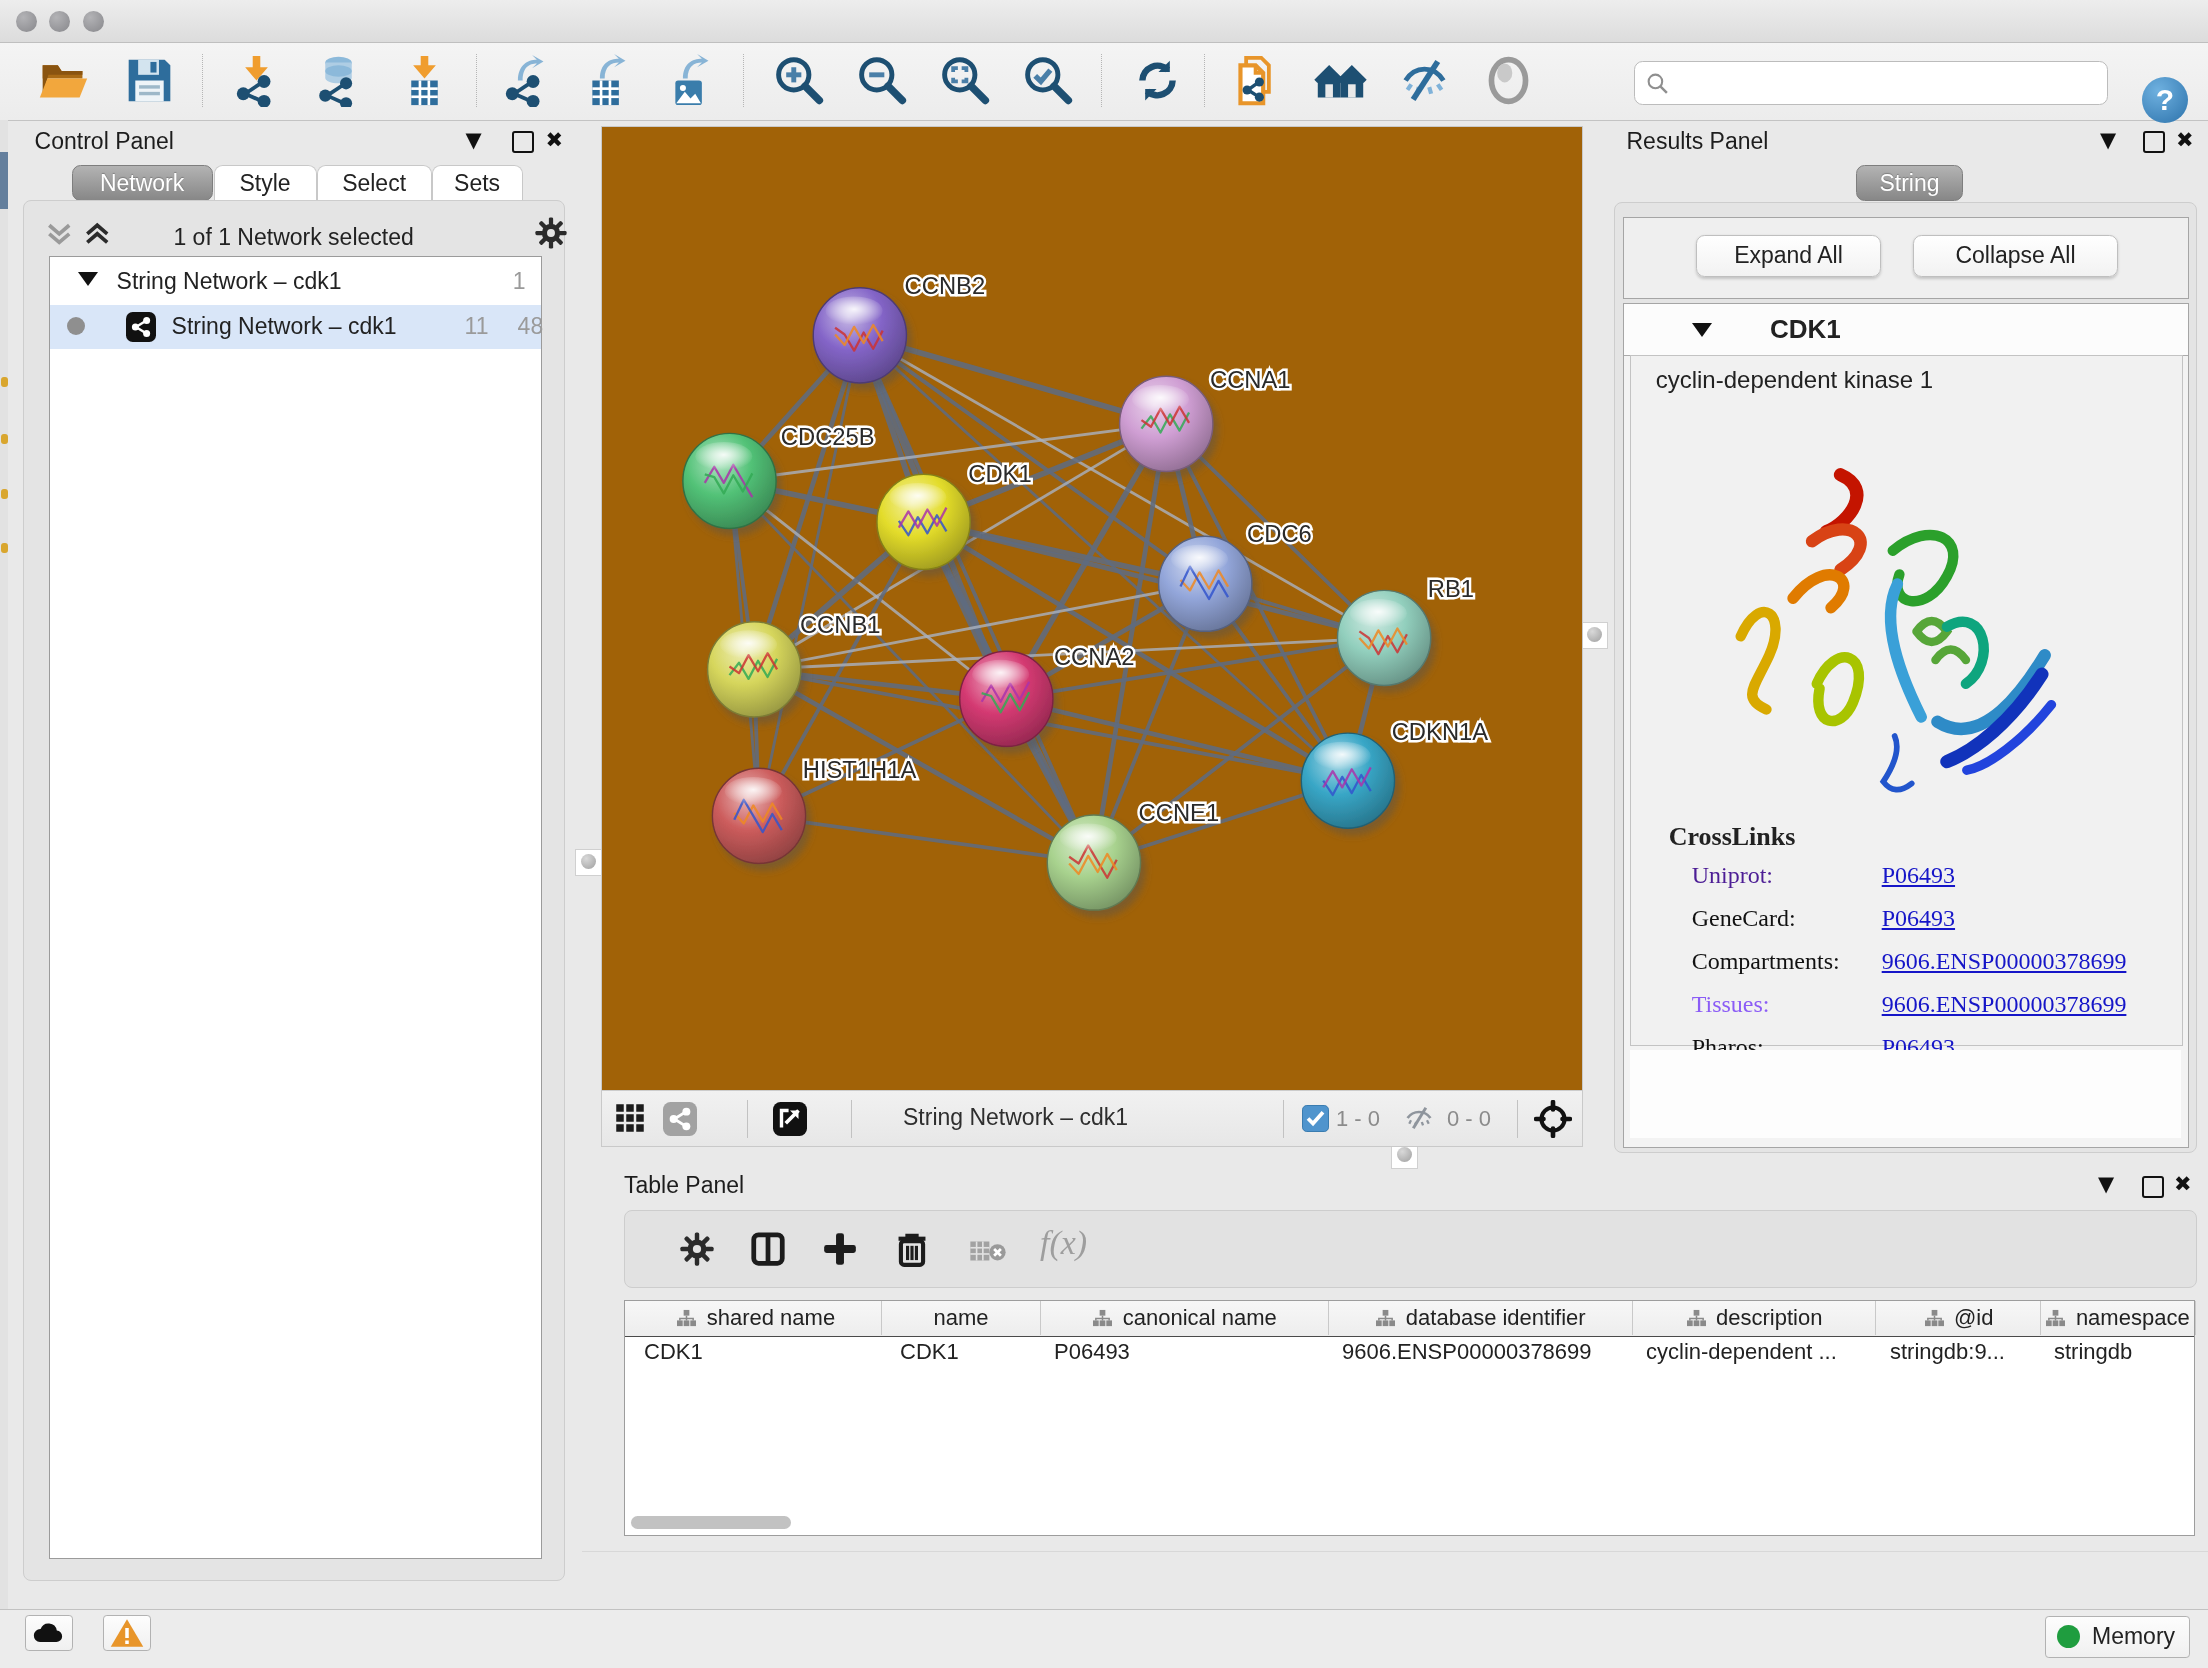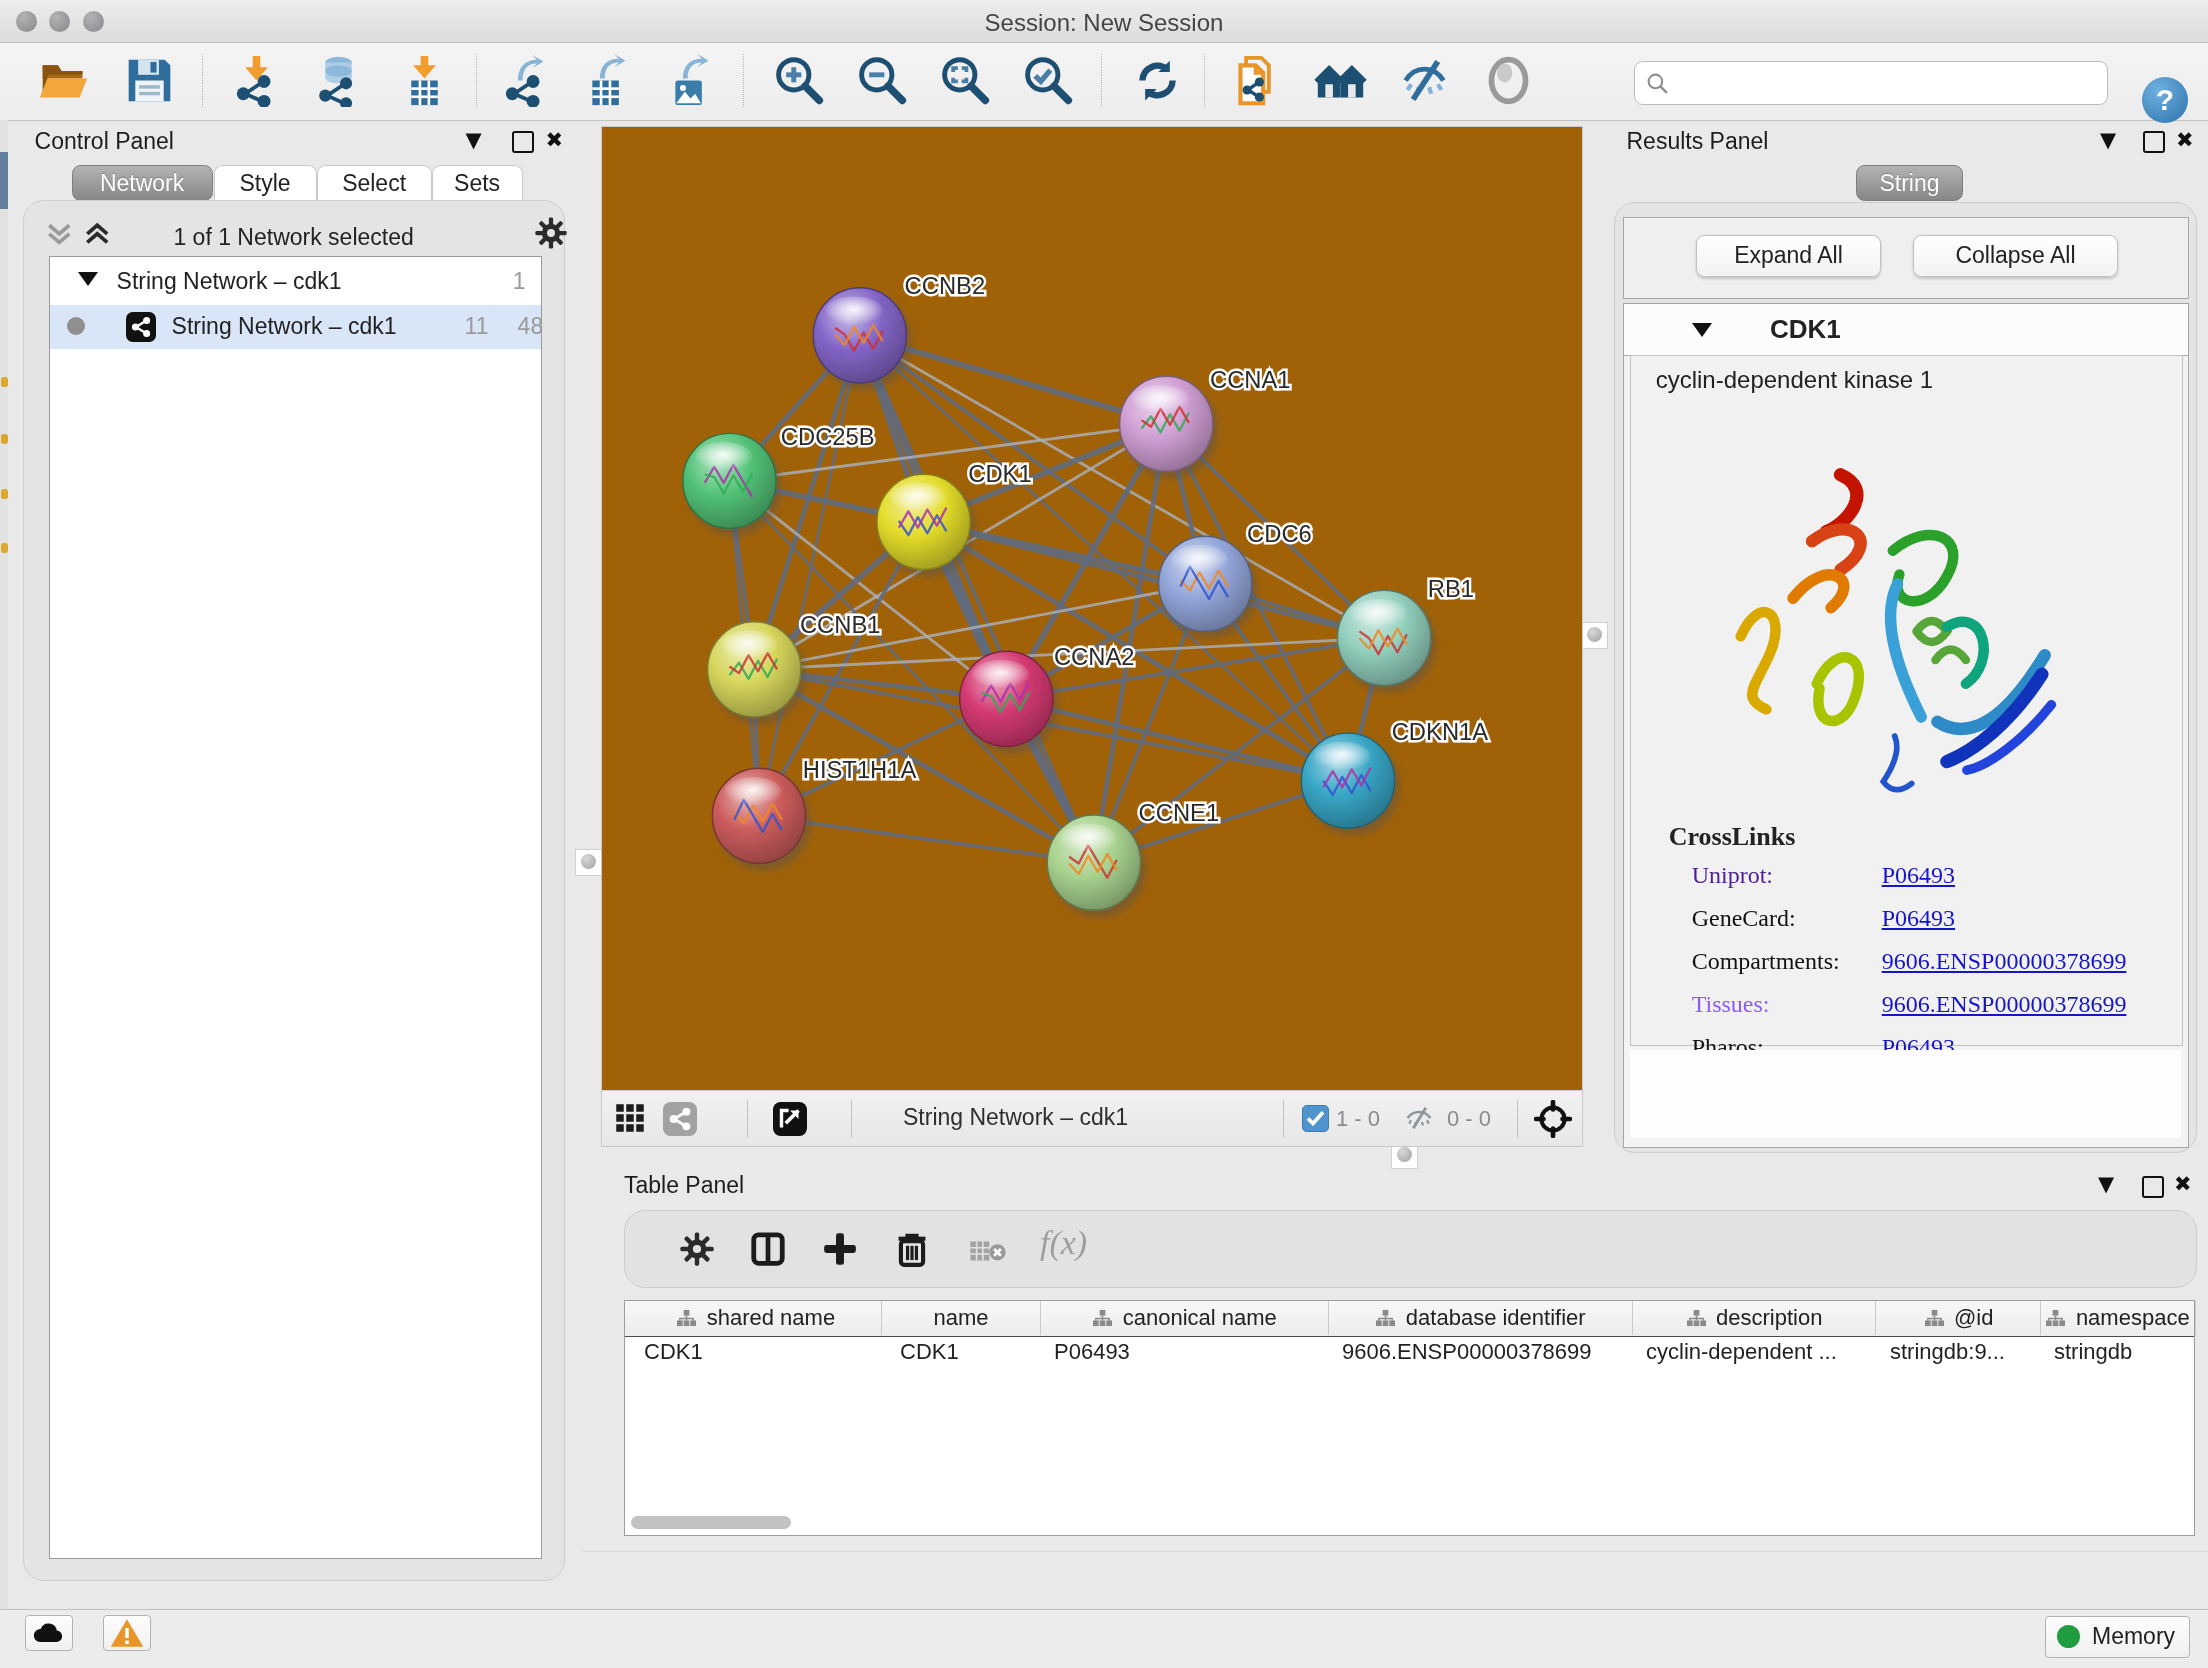--- a/index.html
+++ b/index.html
@@ -17,21 +17,21 @@
     border-bottom:1px solid #c3c3c3;}
   .tbi{width:53px;height:53px;top:11.4px;}
   .tbi svg{width:100%;height:100%;}
   .tsep{top:11.4px;width:0;height:53px;border-left:1.9px dotted #b5b5b5;}
   .searchbox{left:1634px;top:18px;width:472px;height:42px;background:#fff;
     border:1.9px solid #bcbcbc;border-radius:8.6px;}
   .searchbox svg{position:absolute;left:9.5px;top:8.6px;width:25px;height:25px;}
   
   .phead{font-size:23px;color:#1d1d1d;}
   .picon{font-family:"DejaVu Sans",sans-serif;font-size:21px;color:#111;}
-  .roundbox{background:#e4e4e4;border:1px solid #cdcdcd;border-radius:21px;}
+  .roundbox{background:#e4e4e4;border:1px solid #cdcdcd;border-radius:8px;}
   .tab{height:36px;border-radius:8.6px 8.6px 0 0;background:#fff;border:1px solid #c8c8c8;
     border-bottom:none;font-size:23px;text-align:center;box-sizing:border-box;padding-top:3.8px;}
   .tabsel{background:linear-gradient(#b3b3b3,#878787);color:#fff;border:1px solid #7e7e7e;
     border-radius:8.6px;text-shadow:0 -1px 1px rgba(0,0,0,.25);}
   
   .treebox{background:#fff;border:1.9px solid #9b9b9b;}
   .trow{position:absolute;left:0;width:100%;height:44px;font-size:23px;}
   .rowsel{background:#d9e6f8;}
   .cnt{color:#9a9a9a;}
   
@@ -62,21 +62,20 @@
   .sbtn{background:linear-gradient(#fdfdfd,#f0f0f0);border:1.9px solid #b2b2b2;border-radius:3.8px;}
   .sliver{left:0;top:120px;width:7.6px;height:1489px;background:#e2e2e2;}
 </style>
 </head>
 <body>
 
 <div class="abs titlebar">
   <div class="abs tlight" style="left:16px"></div>
   <div class="abs tlight" style="left:49px"></div>
   <div class="abs tlight" style="left:83px"></div>
-  <div class="abs wtitle">Session: New Session</div>
 </div>
 
 <div class="abs toolbar">
   <div class="abs tbi" style="left:37px">
     <svg viewBox="0 0 28 28">
         <path d="M3 6h8l2 3h11v4H3z" fill="#a96a15"></path>
         <path d="M3 23V6h8l2 3h11v2H6z" fill="#8a5410"></path>
         <path d="M1.5 23l4-10h21l-4 10z" fill="#f2a73d"></path>
       </svg>
   </div>

